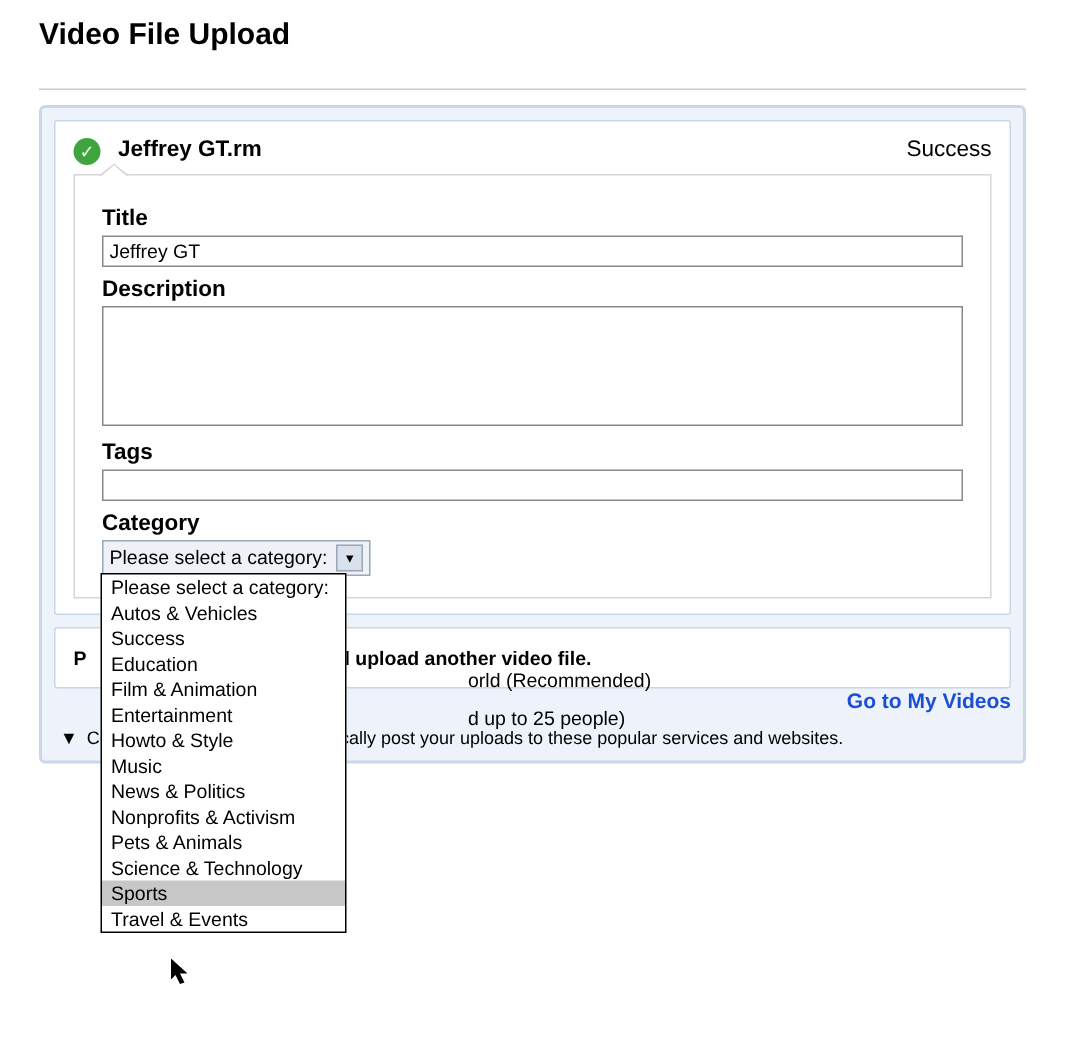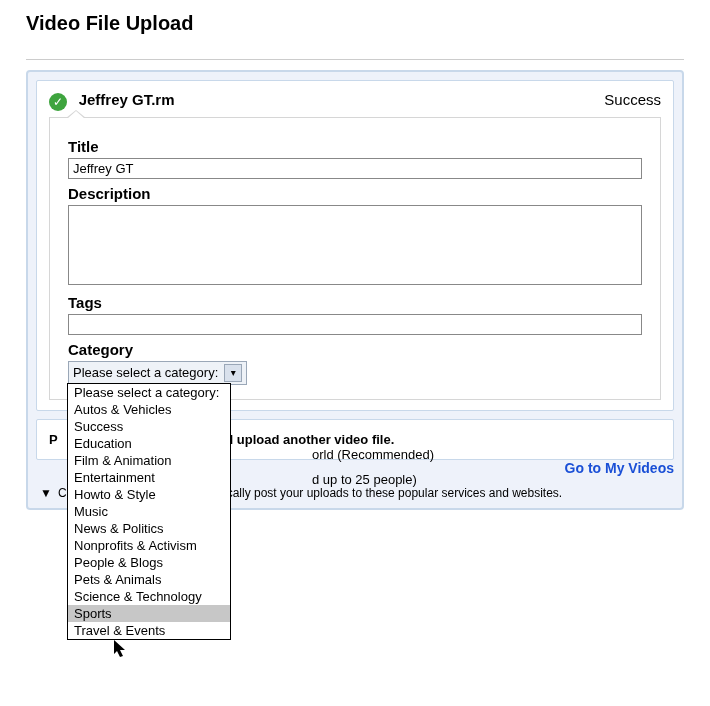--- a/index.html
+++ b/index.html
@@ -82,21 +82,20 @@
           <div>Please select a category:</div>
               <div>Autos &amp; Vehicles</div>
               <div>Success</div>
               <div>Education</div>
               <div>Film &amp; Animation</div>
               <div>Entertainment</div>
               <div>Howto &amp; Style</div>
               <div>Music</div>
               <div>News &amp; Politics</div>
               <div>Nonprofits &amp; Activism</div>
-              <div>People &amp; Blogs</div>
               <div>Pets &amp; Animals</div>
               <div>Science &amp; Technology</div>
               <div class="hl">Sports</div>
               <div>Travel &amp; Events</div>
             </div>
         </div>
       </div>
     </div>
 
     <div class="uploadrow">

